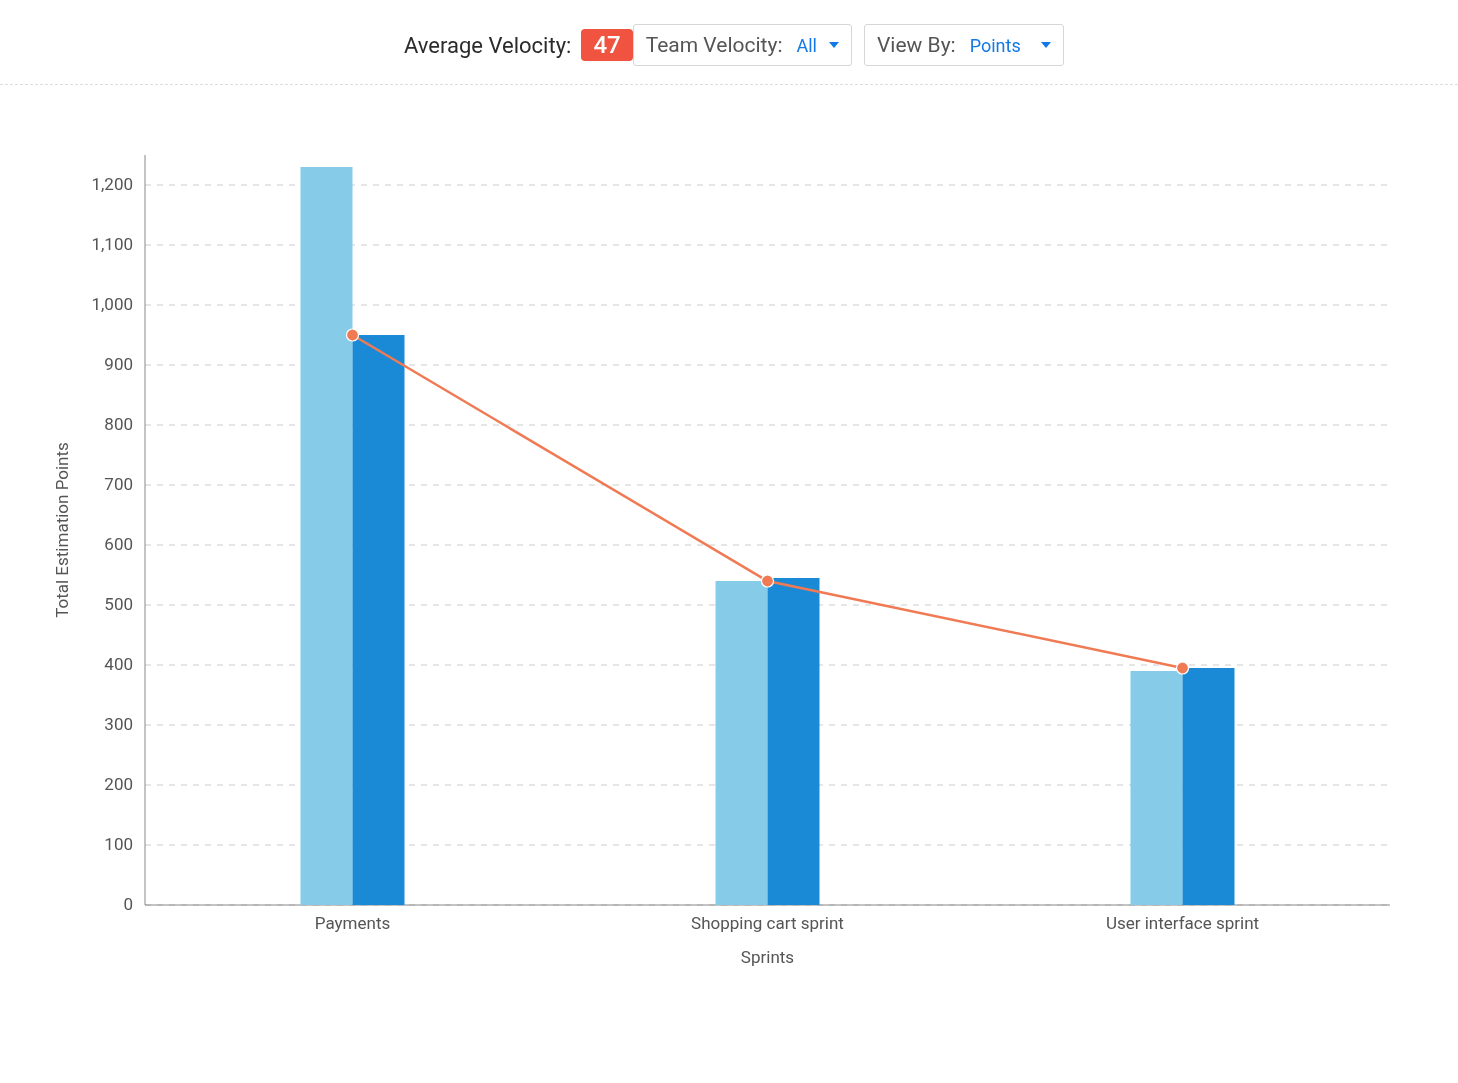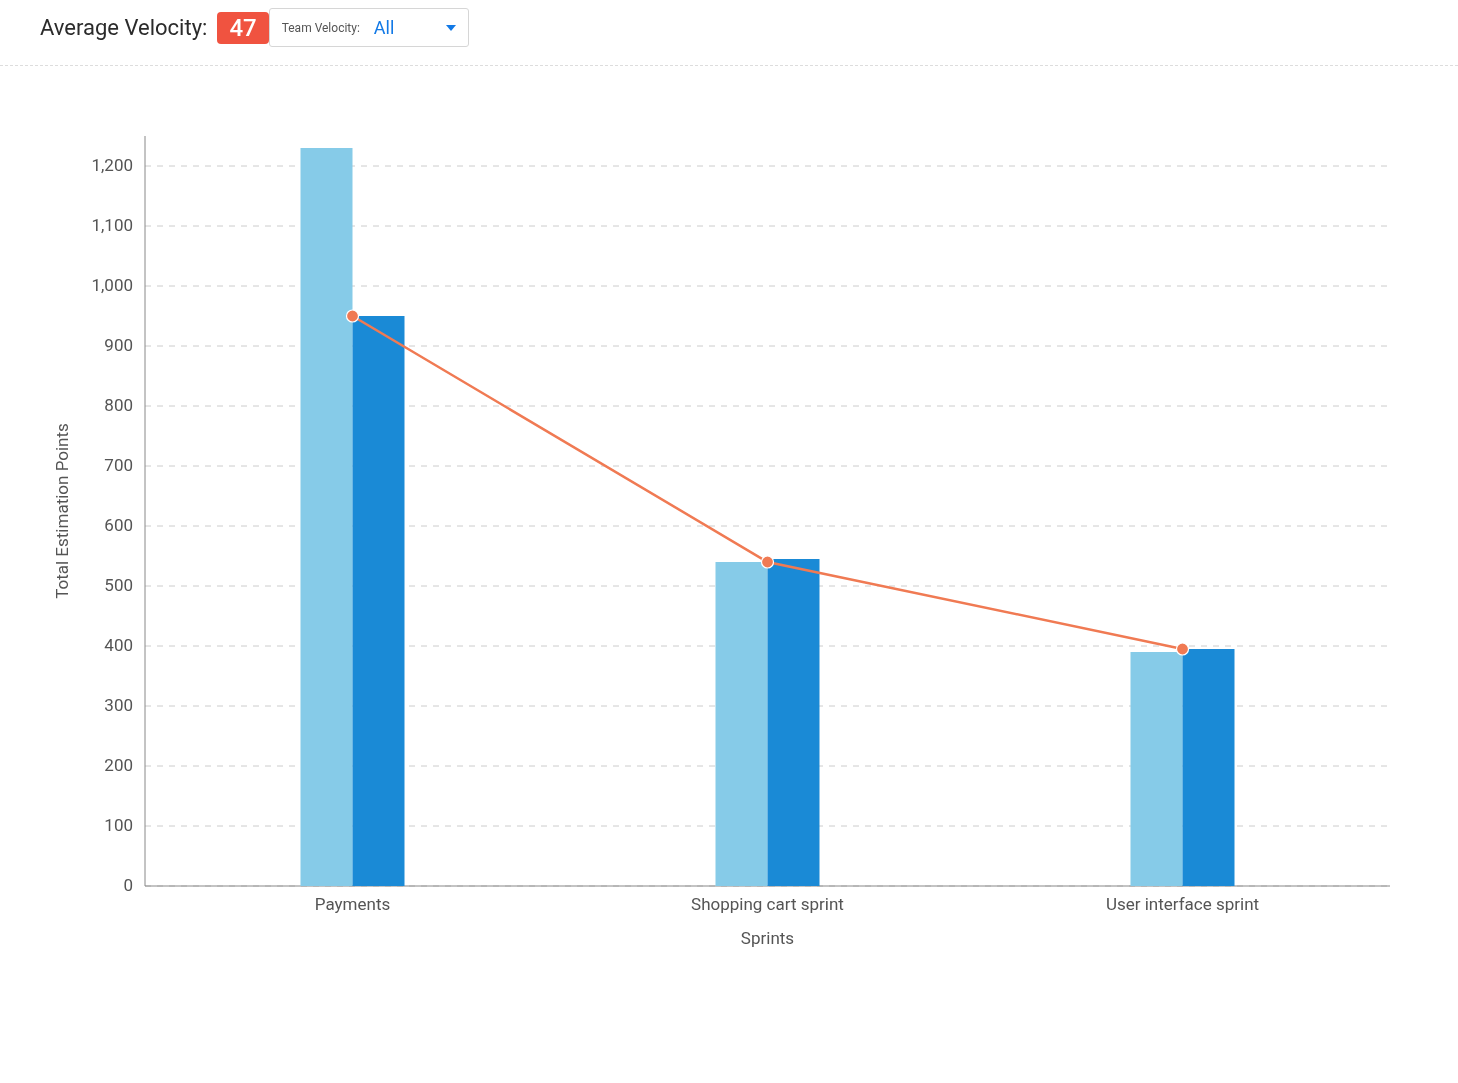--- a/index.html
+++ b/index.html
@@ -8,22 +8,22 @@
     font-family: -apple-system, BlinkMacSystemFont, "Segoe UI", Roboto, Helvetica, Arial, sans-serif;
     background: #fff;
     color: #333;
     width: 1458px;
     height: 1083px;
     padding: 0;
   }
   .header {
     display: flex;
     align-items: center;
-    justify-content: flex-start;
-    padding: 8px 30px 18px 40px;
+    justify-content: center;
+    padding: 24px 30px 18px 40px;
     border-bottom: 1px dashed #ddd;
   }
   .avg-wrap { display: flex; align-items: center; gap: 10px; }
   .avg-label { font-size: 22px; font-weight: 400; color: #2b2b2b; }
   .avg-badge {
     background: #f05340;
     color: #fff;
     font-size: 24px;
     font-weight: 500;
     padding: 2px 12px;
@@ -34,21 +34,21 @@
     border: 1px solid #d6d6d6;
     border-radius: 3px;
     padding: 8px 12px;
     display: flex;
     align-items: center;
     gap: 6px;
     min-width: 200px;
     cursor: pointer;
     background: #fff;
   }
-  .dropdown .dd-label { color: #555; font-size: 12px; }
+  .dropdown .dd-label { color: #555; font-size: 21px; }
   .dropdown .dd-value { color: #1279e6; font-size: 18px; flex: 0 0 auto; margin-left: 8px; }
   .dropdown .spacer { flex: 1; }
   .caret {
     width: 0; height: 0;
     border-left: 5px solid transparent;
     border-right: 5px solid transparent;
     border-top: 6px solid #1279e6;
   }
   .chart-wrap {
     position: relative;
@@ -79,20 +79,26 @@
 
 <div class="header">
   <div class="avg-wrap">
     <span class="avg-label">Average Velocity:</span>
     <span class="avg-badge">47</span>
   </div>
   <div class="controls">
     <div class="dropdown">
       <span class="dd-label">Team Velocity:</span>
       <span class="dd-value">All</span>
+      <span class="spacer"></span>
+      <span class="caret"></span>
+    </div>
+    <div class="dropdown">
+      <span class="dd-label">View By:</span>
+      <span class="dd-value">Points</span>
       <span class="spacer"></span>
       <span class="caret"></span>
     </div>
   </div>
 </div>
 
 <div class="chart-wrap">
   <svg class="chart" id="chart-svg" width="1380" height="870">
       <line class="grid-line" x1="105" y1="780" x2="1350" y2="780"></line>
       <text class="axis-label" x="93" y="785" text-anchor="end">0</text>

